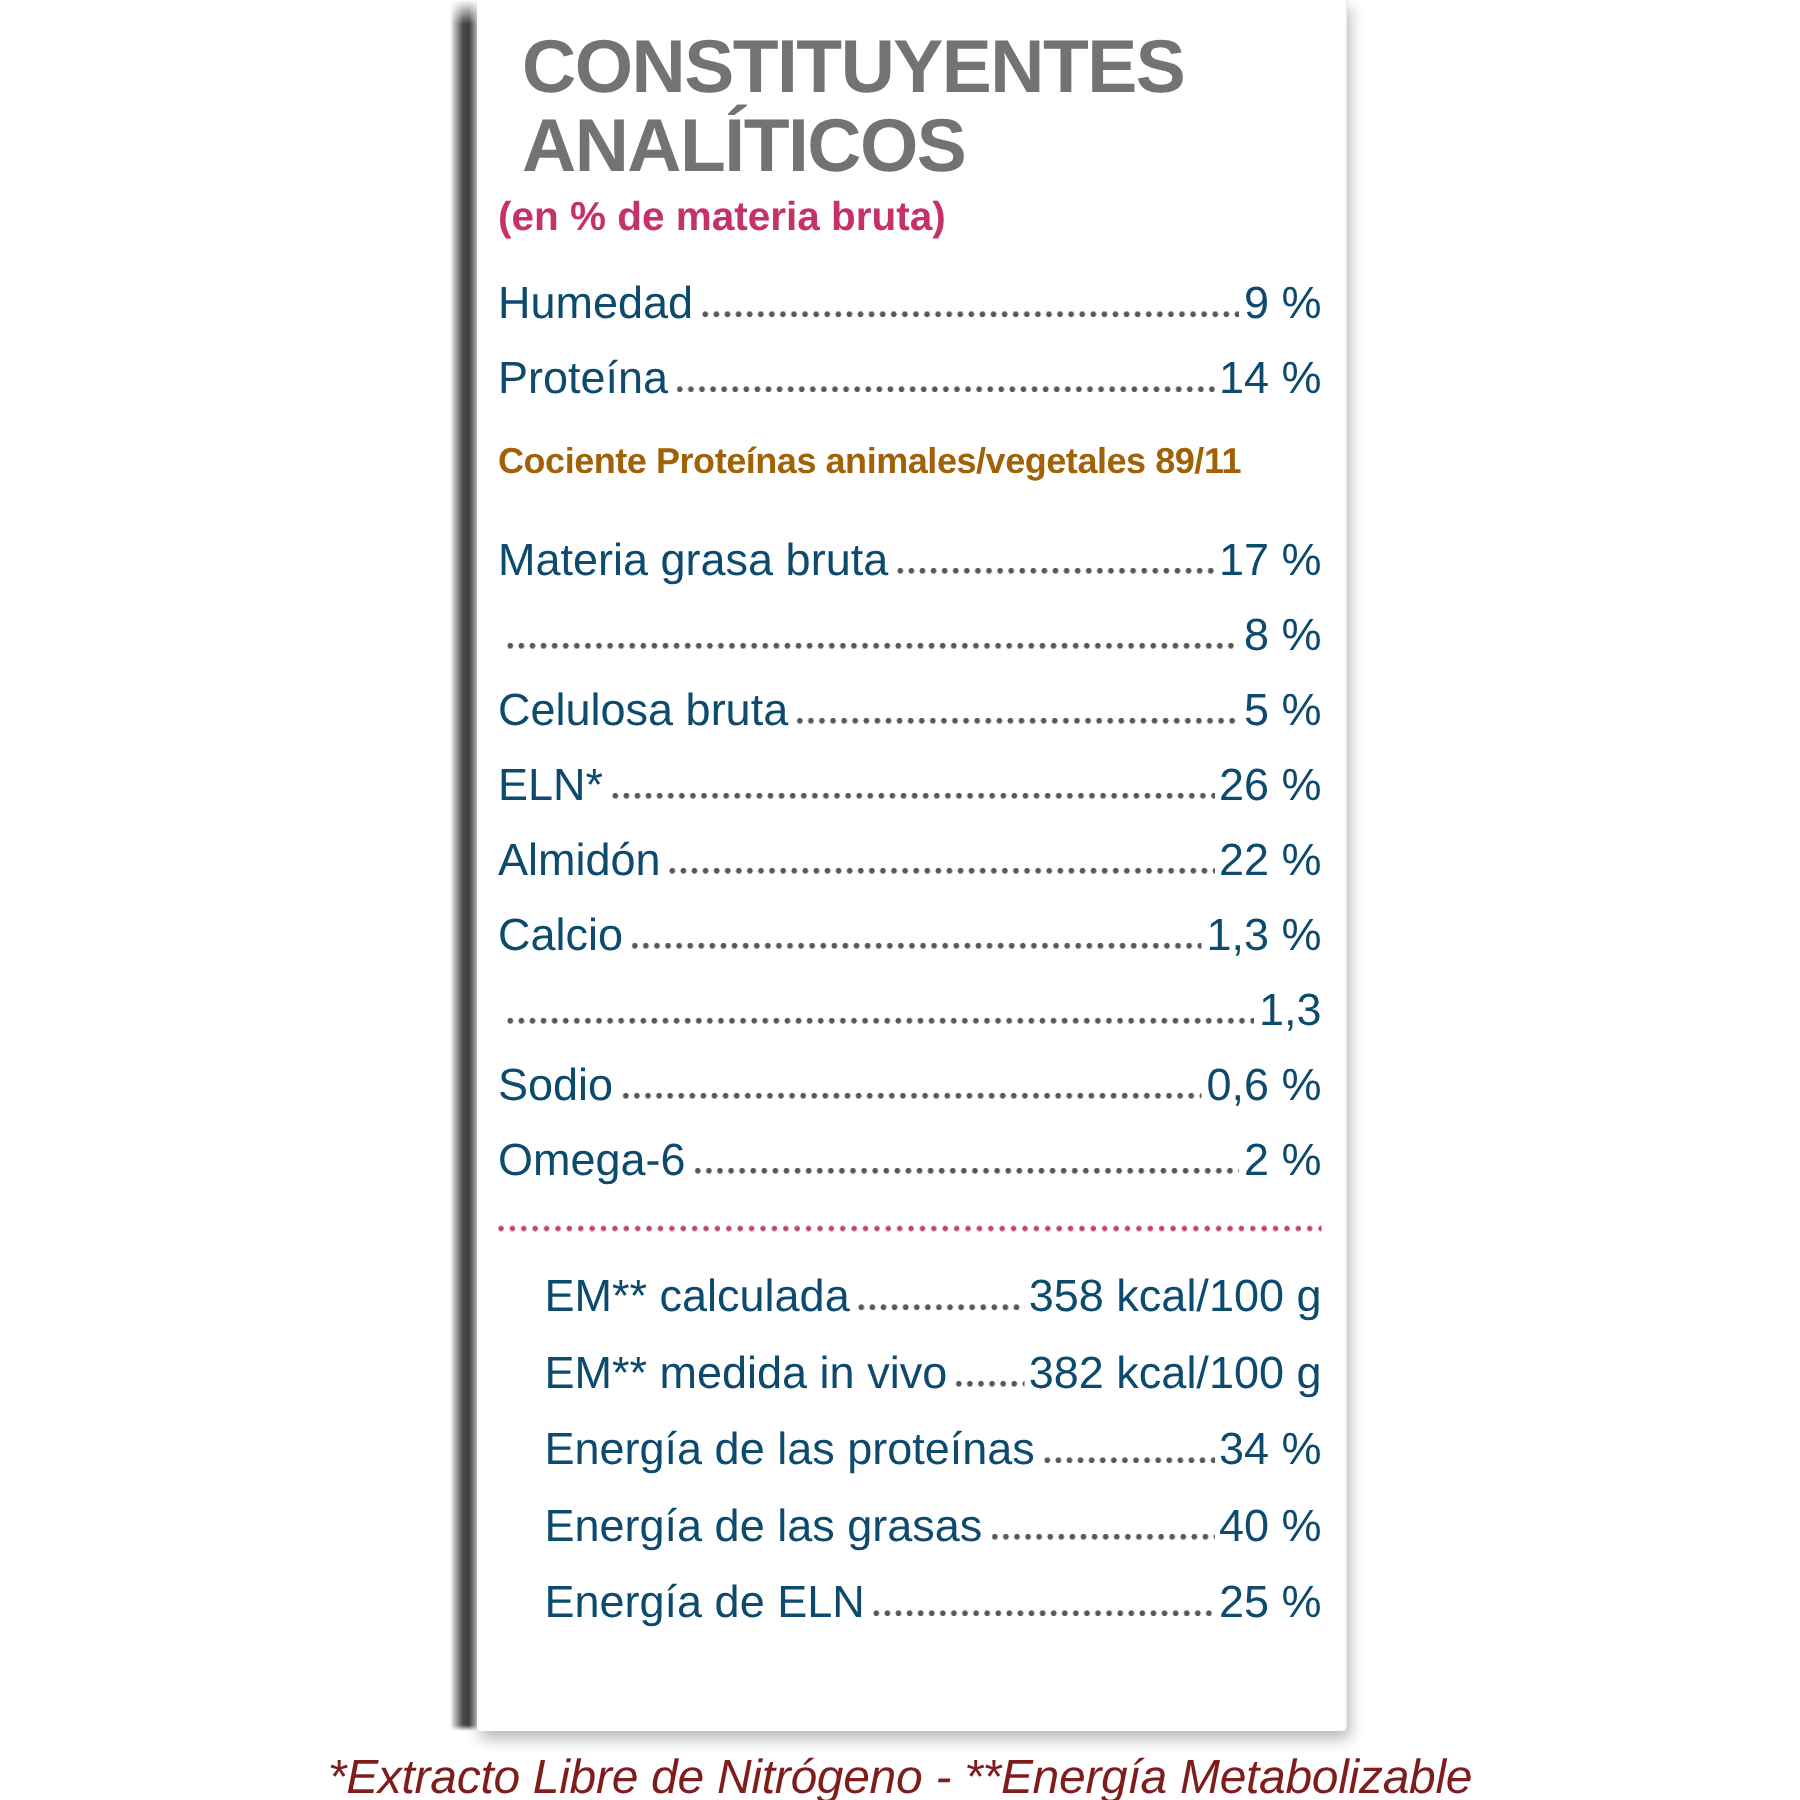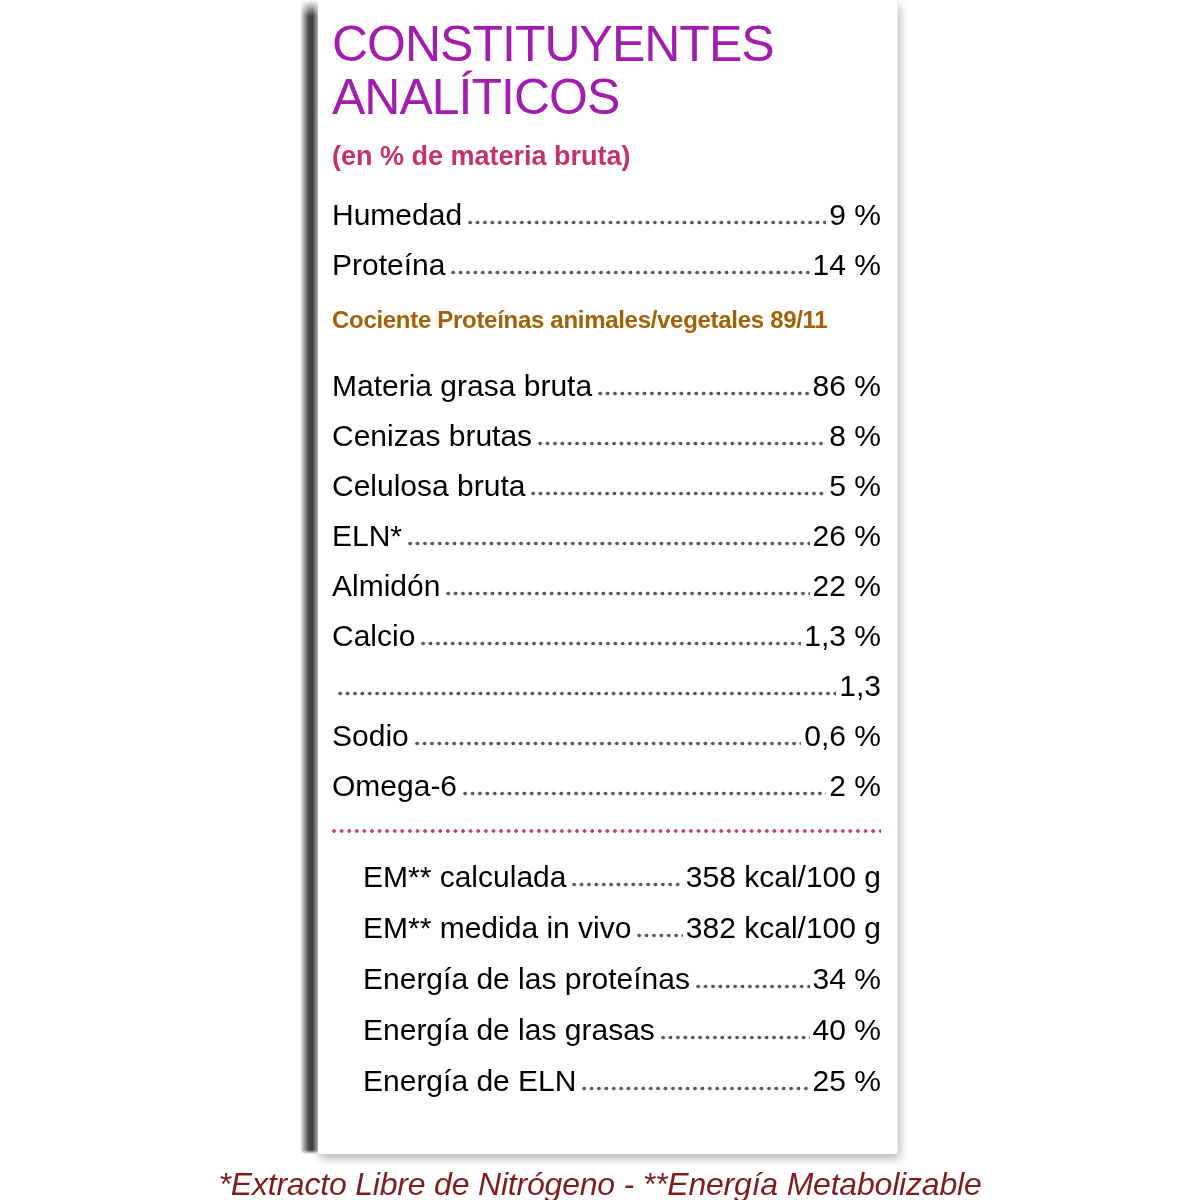--- a/index.html
+++ b/index.html
@@ -35,44 +35,44 @@
     width: 580px;
     height: 1154px;
     background: #ffffff;
     box-sizing: border-box;
     padding: 14px 16px 0 14px;
     border-right: 1px solid #ededed;
     border-radius: 0 0 3px 3px;
     box-shadow: 2px 5px 10px rgba(0,0,0,0.28);
   }
   .title {
-    color: #a21caf;
+    color: #737373;
     font-size: 50px;
     line-height: 53px;
-    font-weight: 400;
+    font-weight: 700;
     letter-spacing: -1px;
-    margin: 4px 0 0 0;
+    margin: 4px 0 0 16px;
   }
   .subtitle {
     color: #c5326a;
     font-size: 27px;
     line-height: 30px;
     font-weight: 700;
-    margin-top: 17px;
+    margin-top: 5px;
   }
   .rows {
     margin-top: 27px;
   }
   .row {
     display: flex;
     align-items: baseline;
     height: 50px;
     font-size: 30px;
     font-weight: 300;
-    color: #000000;
+    color: #0c4a6e;
     white-space: nowrap;
   }
   .rows-c .row { height: 51px; margin-left: 31px; }
   .row .label { flex: 0 0 auto; }
   .row .value { flex: 0 0 auto; text-align: right; }
   .dots {
     flex: 1 1 auto;
     min-width: 12px;
     height: 5px;
     margin: 0 3px 0 6px;
@@ -137,24 +137,23 @@
         <span class="value">14 %</span>
       </div>
     </div>
 
     <div class="protein-note">Cociente Proteínas animales/vegetales 89/11</div>
 
     <div class="rows rows-b">
       <div class="row">
         <span class="label">Materia grasa bruta</span>
         <span class="dots"></span>
-        <span class="value">86 %</span>
-      </div>
-      <div class="row">
-        <span class="label">Cenizas brutas</span>
+        <span class="value">17 %</span>
+      </div>
+      <div class="row">
         <span class="dots"></span>
         <span class="value">8 %</span>
       </div>
       <div class="row">
         <span class="label">Celulosa bruta</span>
         <span class="dots"></span>
         <span class="value">5 %</span>
       </div>
       <div class="row">
         <span class="label">ELN*</span>

